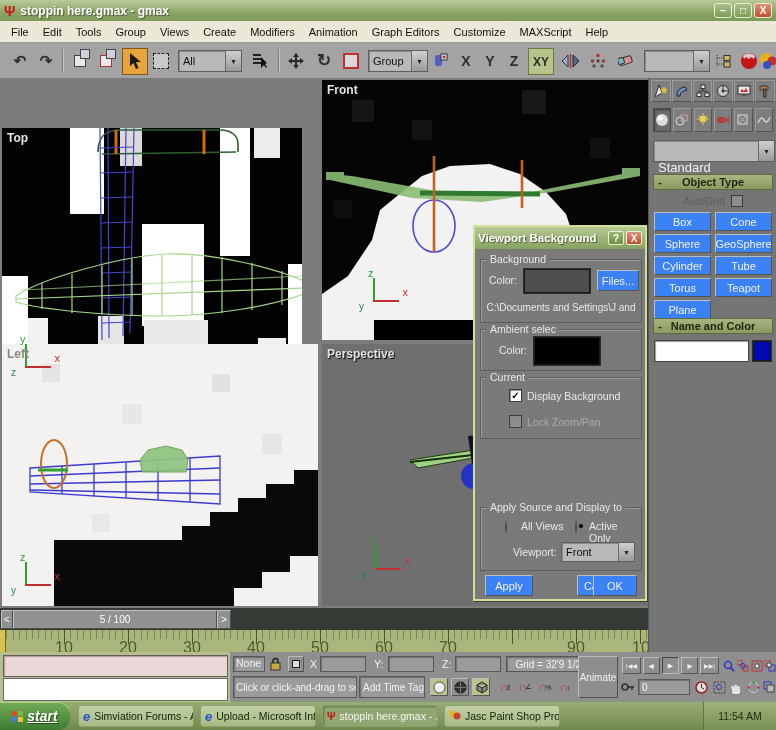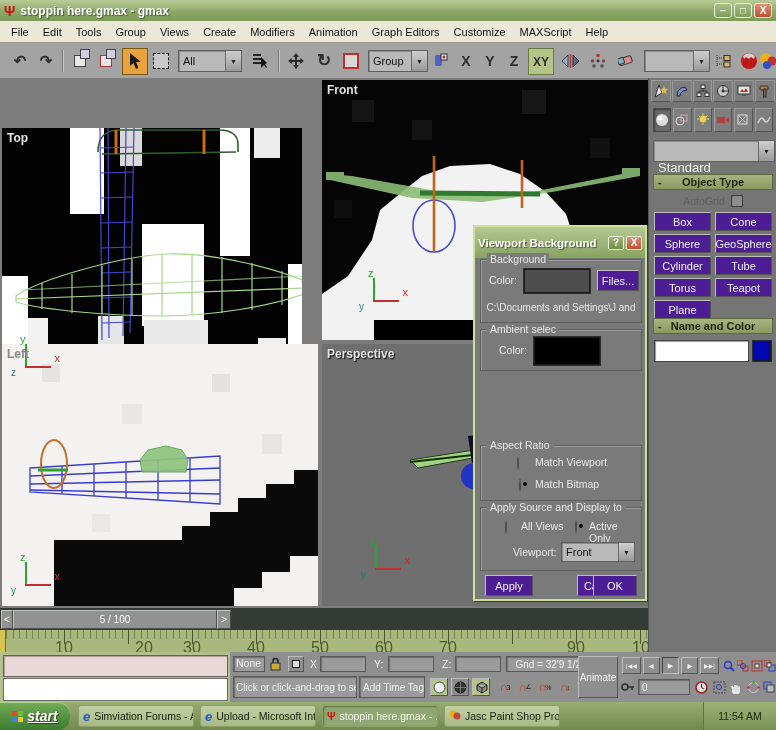--- a/index.html
+++ b/index.html
@@ -45,29 +45,29 @@
 
   
   .panel{left:648px;top:78px;width:128px;height:574px;background:#757575;border-left:1px solid #565656;box-sizing:border-box;}
   .ptabs{position:absolute;left:2px;top:2px;width:124px;height:22px;display:flex;gap:1px;}
   .ptab{flex:1;background:#7e7e7e;border:1px solid #9a9a9a;border-bottom-color:#555;}
   .pcats{position:absolute;left:4px;top:30px;width:120px;height:24px;display:flex;gap:2px;}
   .pcat{flex:1;background:#7e7e7e;border:1px solid #9a9a9a;border-right-color:#555;border-bottom-color:#555;}
   .pcat.on{background:#6a6a6a;border:1px solid #4a4a4a;box-shadow:inset 1px 1px 2px #3c3c3c;}
   .rollhead{position:absolute;left:4px;width:120px;height:16px;background:linear-gradient(#a8b57e,#8c9a62);border:1px solid #5c6a3c;color:#1d2410;font-weight:bold;display:flex;align-items:center;justify-content:center;box-sizing:border-box;}
   .rollhead .minus{position:absolute;left:4px;font-weight:bold;}
-  .gbtn{background:#4c1d95;border:1px solid;border-color:#bdbdbd #545454 #545454 #bdbdbd;color:#f2f2f2;font-size:11px;display:flex;align-items:center;justify-content:center;}
+  .gbtn{background:#3b82f6;border:1px solid;border-color:#bdbdbd #545454 #545454 #bdbdbd;color:#f2f2f2;font-size:11px;display:flex;align-items:center;justify-content:center;}
   .cb{width:11px;height:11px;background:#fff;border:1px solid #3c3c3c;box-shadow:inset 1px 1px 1px #888;display:flex;align-items:center;justify-content:center;font-size:10px;color:#000;font-weight:bold;}
   .cb.off{background:#8e8e8e;}
   .radio{width:10px;height:10px;border-radius:50%;background:#989898;border:1px solid #4c4c4c;box-shadow:inset 1px 1px 1px #6a6a6a;position:relative;}
   .radio.on:after{content:"";position:absolute;left:3px;top:3px;width:4px;height:4px;border-radius:50%;background:#000;}
 
   
   .dialog{left:473px;top:225px;width:174px;height:376px;background:#7a7a7a;border:2px solid #cfe09a;box-shadow:1px 1px 0 #3c3c3c;z-index:50;box-sizing:border-box;}
-  .dlg-title{position:absolute;left:0;top:0;width:100%;height:31px;background:linear-gradient(#b5c893,#87a361);display:flex;align-items:center;padding:0 3px;box-sizing:border-box;}
+  .dlg-title{position:absolute;left:0;top:0;width:100%;height:22px;background:linear-gradient(#b5c893,#87a361);display:flex;align-items:center;padding:0 3px;box-sizing:border-box;}
   .dlg-title .txt{flex:1;color:#fff;font-weight:bold;font-size:11.5px;text-shadow:1px 1px 1px #4a5a33;}
   .dlg-btn{width:16px;height:14px;border-radius:2px;border:1px solid #e7f0d4;color:#fff;font-size:10px;font-weight:bold;margin-left:2px;box-sizing:border-box;}
   .dlg-btn.help{background:linear-gradient(#9cb673,#6f8f47);}
   .dlg-btn.close{background:linear-gradient(#e0907a,#c14e2c);}
   .grp{position:absolute;left:5px;width:160px;border:1px solid #5e5e5e;box-shadow:1px 1px 0 #9b9b9b inset;}
   .grp-lab{position:absolute;left:6px;top:-7px;background:#7a7a7a;padding:0 3px;color:#e8e8e8;font-size:10.5px;}
   .dlab{color:#e8e8e8;font-size:10.5px;}
   .dlab.dim{color:#a9a9a9;}
   .swatch{border:1px solid #2c2c2c;box-shadow:inset 0 0 0 1px #1a1a1a;}
 
@@ -476,28 +476,28 @@
       <div class="gbtn abs" style="left:116px;top:10px;width:40px;height:19px;">Files...</div>
       <div class="dlab abs" style="left:0;top:42px;width:160px;text-align:center;white-space:nowrap;overflow:hidden;font-size:10px;">C:\Documents and Settings\J and</div>
     </div>
 
     <div class="grp" style="top:102px;height:40px;">
       <span class="grp-lab">Ambient selec</span>
       <span class="dlab abs" style="left:18px;top:14px;">Color:</span>
       <div class="swatch abs" style="left:52px;top:6px;width:66px;height:28px;background:#000;"></div>
     </div>
 
-
-    <div class="grp" style="top:218px;height:54px;">
-      <span class="grp-lab">Aspect Ratio</span>
-      <span class="radio abs" style="left:36px;top:11px;"></span>
-      <span class="dlab abs" style="left:54px;top:10px;">Match Viewport</span>
-      <span class="radio on abs" style="left:36px;top:33px;"></span>
-      <span class="dlab abs" style="left:54px;top:32px;">Match Bitmap</span>
-    </div>
+    <div class="grp" style="top:150px;height:60px;">
+      <span class="grp-lab">Current</span>
+      <span class="cb abs" style="left:28px;top:11px;">✓</span>
+      <span class="dlab abs" style="left:46px;top:12px;">Display Background</span>
+      <span class="cb off abs" style="left:28px;top:37px;"></span>
+      <span class="dlab dim abs" style="left:46px;top:38px;">Lock Zoom/Pan</span>
+    </div>
+
 
     <div class="grp" style="top:280px;height:62px;">
       <span class="grp-lab">Apply Source and Display to</span>
       <span class="radio abs" style="left:24px;top:13px;"></span>
       <span class="dlab abs" style="left:40px;top:12px;">All Views</span>
       <span class="radio on abs" style="left:92px;top:13px;"></span>
       <span class="dlab abs" style="left:108px;top:12px;">Active Only</span>
       <span class="dlab abs" style="left:32px;top:38px;">Viewport:</span>
       <div class="dd" style="left:80px;top:34px;width:72px;height:18px;">
         <span class="val" style="color:#111;">Front</span>
@@ -512,21 +512,21 @@
 
   <div class="abs timeslider">
     <div class="ts-btn" style="left:1px;width:10px;">&lt;</div>
     <div class="ts-btn" style="left:13px;width:202px;">5 / 100</div>
     <div class="ts-btn" style="left:217px;width:12px;">&gt;</div>
   </div>
 
   <div class="abs ruler">
     <div class="abs" style="left:0;top:0;width:5px;height:22px;background:#d8c24e;border-right:1px solid #7a6a20;"></div>
     <span class="tick-num" style="left:53px;">10</span>
-    <span class="tick-num" style="left:117px;margin-left:16px;">20</span>
+    <span class="tick-num" style="left:117px;">20</span>
     <span class="tick-num" style="left:181px;">30</span>
     <span class="tick-num" style="left:245px;">40</span>
     <span class="tick-num" style="left:309px;">50</span>
     <span class="tick-num" style="left:373px;">60</span>
     <span class="tick-num" style="left:437px;">70</span>
     <span class="tick-num" style="left:501px;margin-top:41px;">80</span>
     <span class="tick-num" style="left:565px;">90</span>
     <span class="tick-num" style="left:632px;">100</span>
   </div>
 

